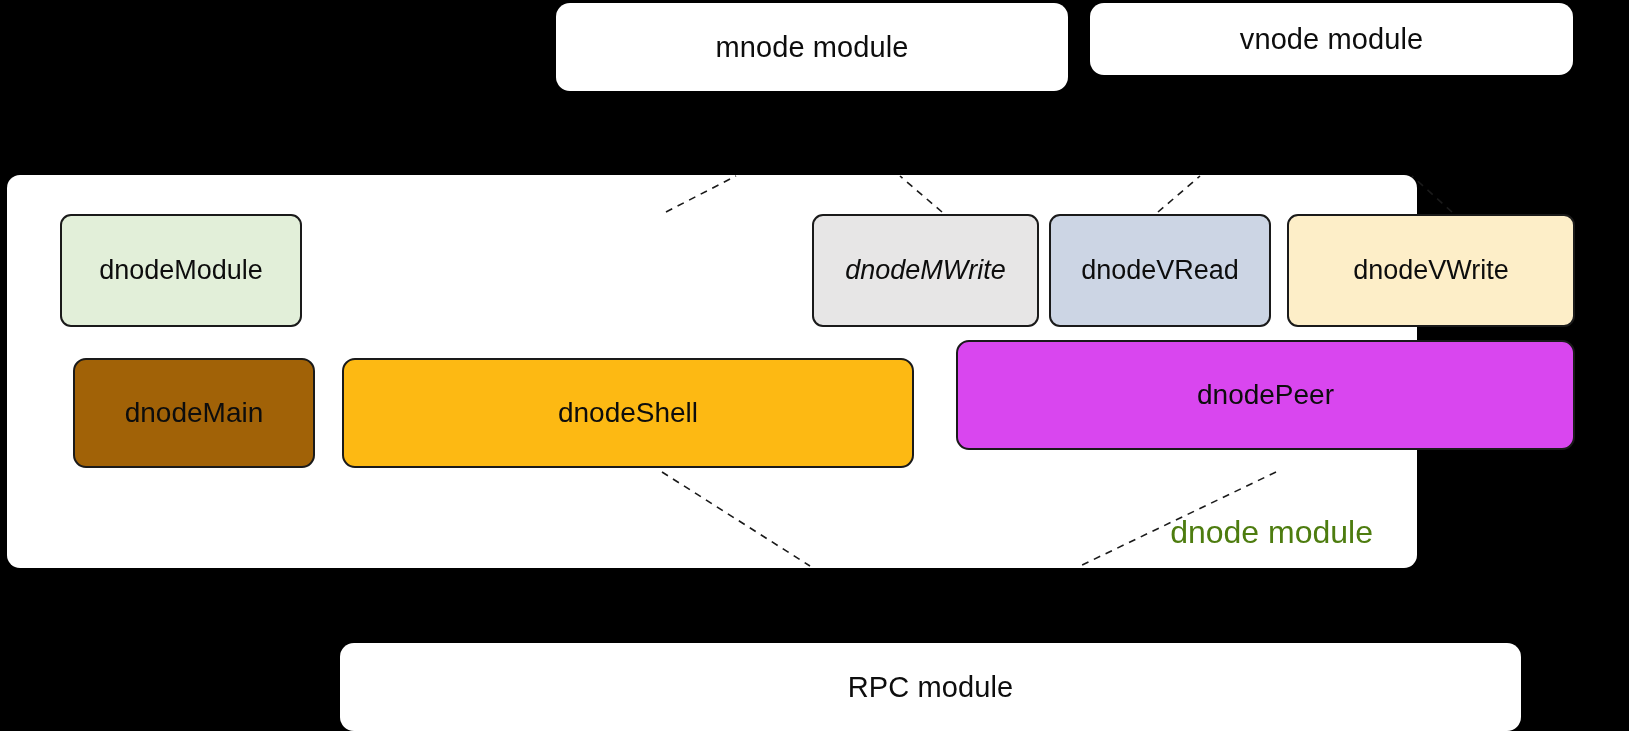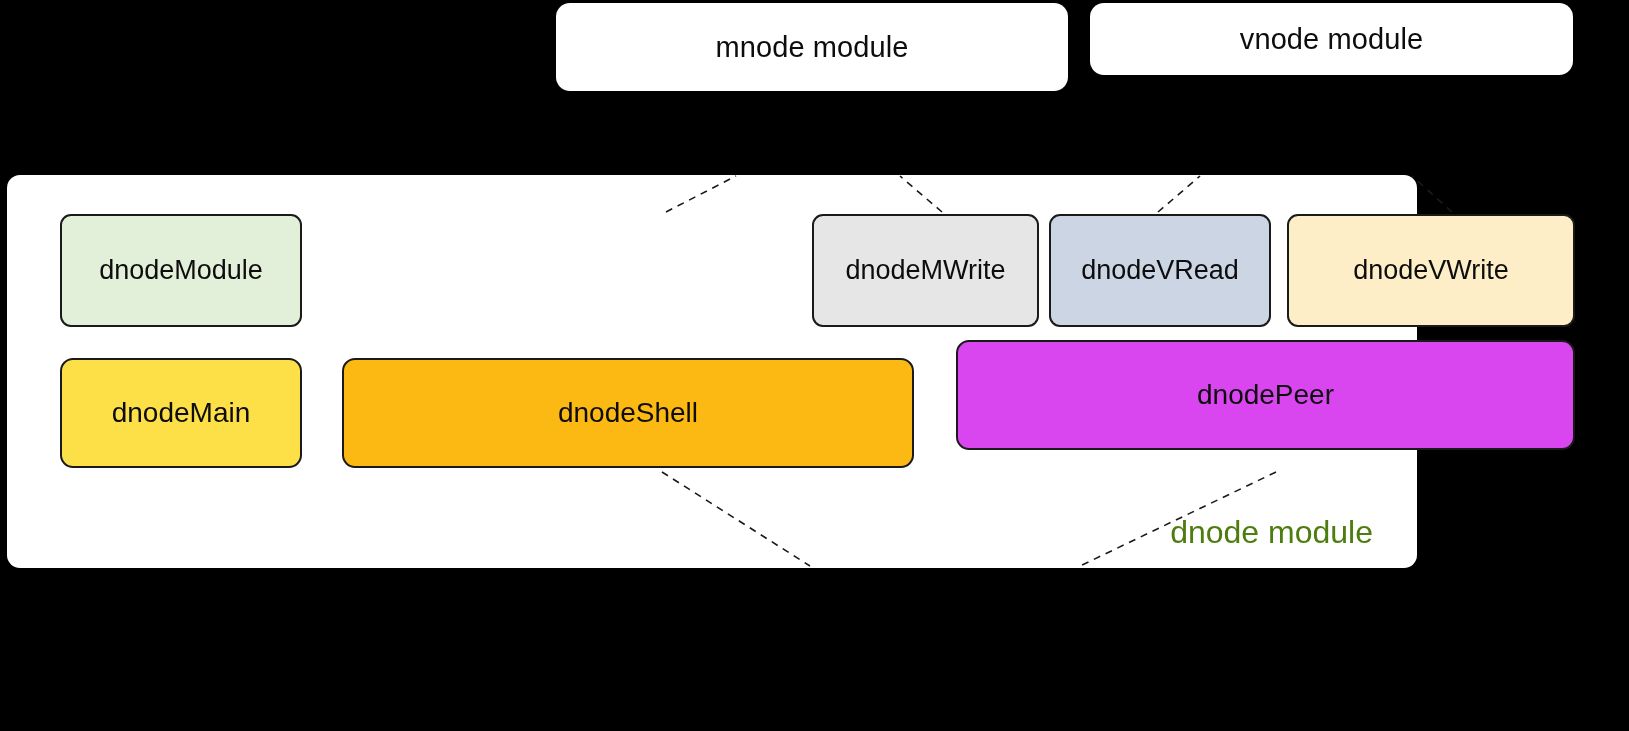--- a/index.html
+++ b/index.html
@@ -74,26 +74,26 @@
     font-size: 27px;
     line-height: 1;
     white-space: nowrap;
   }
   .comp-box.big { font-size: 28px; border-radius: 13px; }
 
   
   #box-dnodeModule { left: 51px;   top: 37px;  width: 242px; height: 113px; background: #e2efd9; }
   #box-dnodeMgmt   { left: 330px;  top: 37px;  width: 200px; height: 113px; background: #b8cce4; }
   #box-dnodeMRead  { left: 550px;  top: 37px;  width: 235px; height: 113px; background: #f4b183; }
-  #box-dnodeMWrite { left: 803px;  top: 37px;  width: 227px; height: 113px; background: #e7e6e6; }
+  #box-dnodeMWrite { left: 803px;  top: 37px;  width: 227px; height: 113px; background: #e7e6e6; font-style: italic; }
   #box-dnodeVRead  { left: 1040px; top: 37px;  width: 222px; height: 113px; background: #ccd5e4; }
   #box-dnodeVWrite { left: 1278px; top: 37px;  width: 288px; height: 113px; background: #fdeec8; }
 
   
-  #box-dnodeMain  { left: 51px;  top: 181px; width: 242px; height: 110px; background: #fde047; }
+  #box-dnodeMain  { left: 64px;  top: 181px; width: 242px; height: 110px; background: #a16207; }
   #box-dnodeShell { left: 333px; top: 181px; width: 572px; height: 110px; background: #fdb913; }
   #box-dnodePeer  { left: 947px; top: 163px; width: 619px; height: 110px; background: #d946ef; }
 
   
   #connectors {
     position: absolute;
     left: 0; top: 0;
     width: 1629px;
     height: 731px;
     pointer-events: none;
@@ -133,20 +133,23 @@
     <div class="comp-box big" id="box-dnodeShell">
       <span>dnodeShell</span>
     </div>
     <div class="comp-box big" id="box-dnodePeer">
       <span>dnodePeer</span>
     </div>
 
     <div id="dnode-container-label">dnode module</div>
   </div>
 
+  <div class="module-box" id="rpc-module">
+    <span class="module-label">RPC module</span>
+  </div>
 
   <svg id="connectors" viewBox="0 0 1629 731" xmlns="http://www.w3.org/2000/svg">
     <g stroke="#1a1a1a" stroke-width="1.6" stroke-dasharray="7 6" fill="none">
 
       <line x1="666" y1="212" x2="736" y2="176"></line>
 
       <line x1="942" y1="212" x2="900" y2="176"></line>
 
       <line x1="1158" y1="212" x2="1200" y2="176"></line>
 

